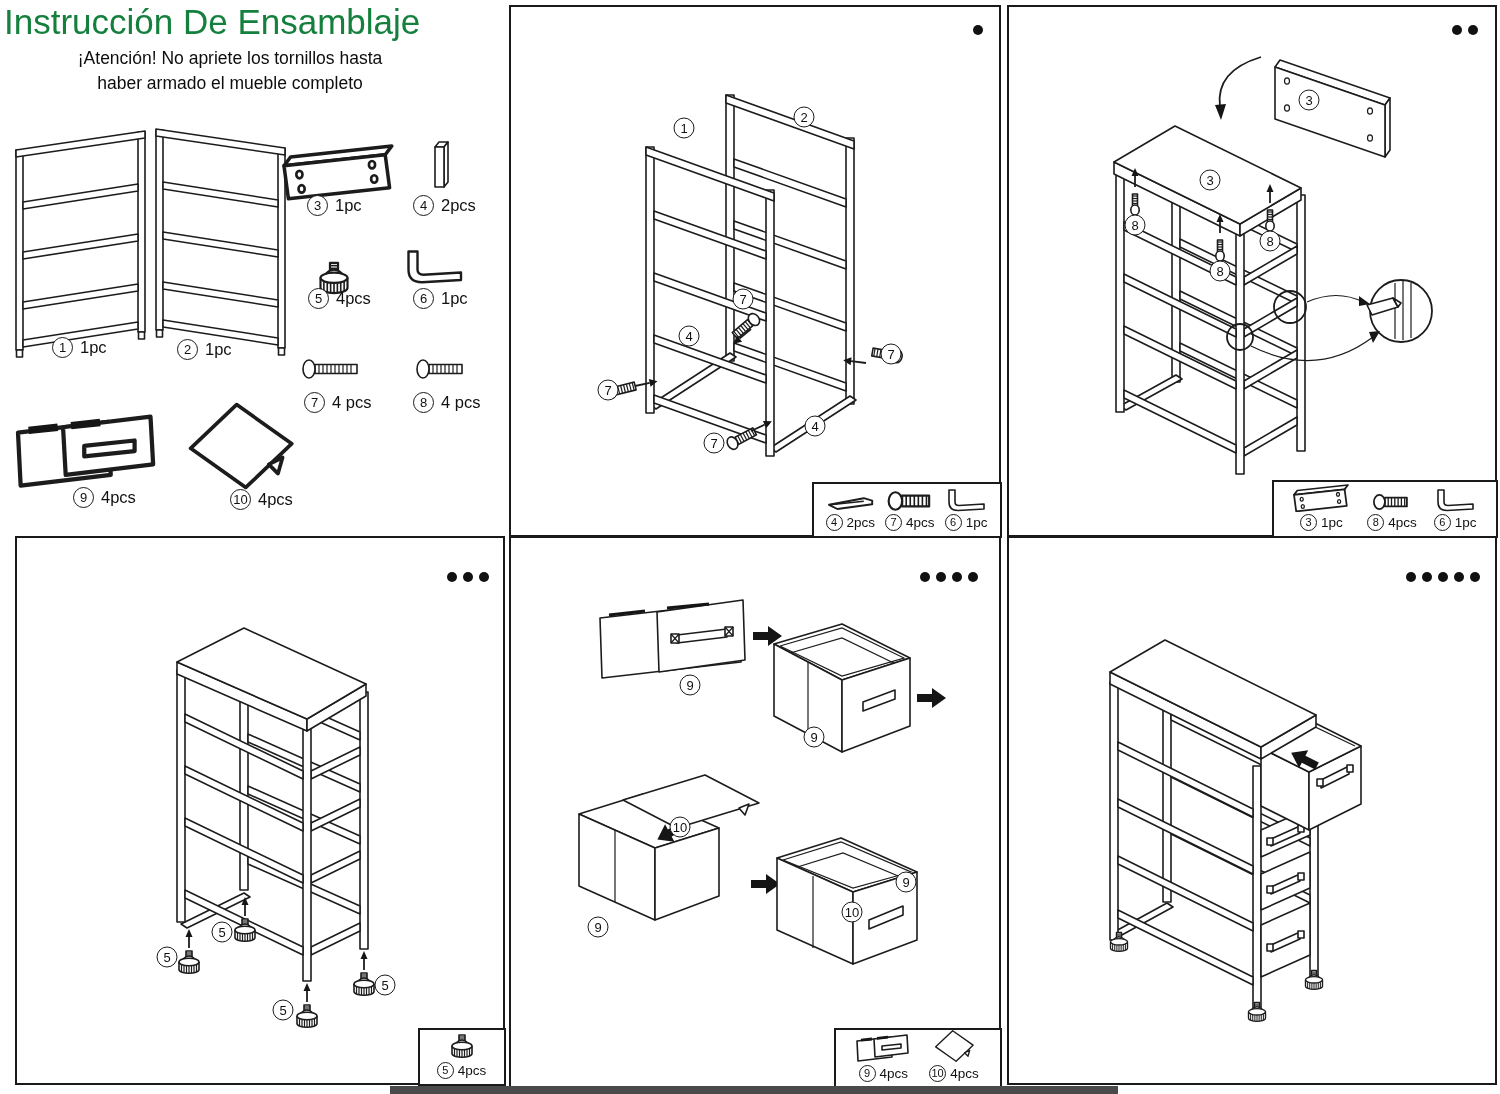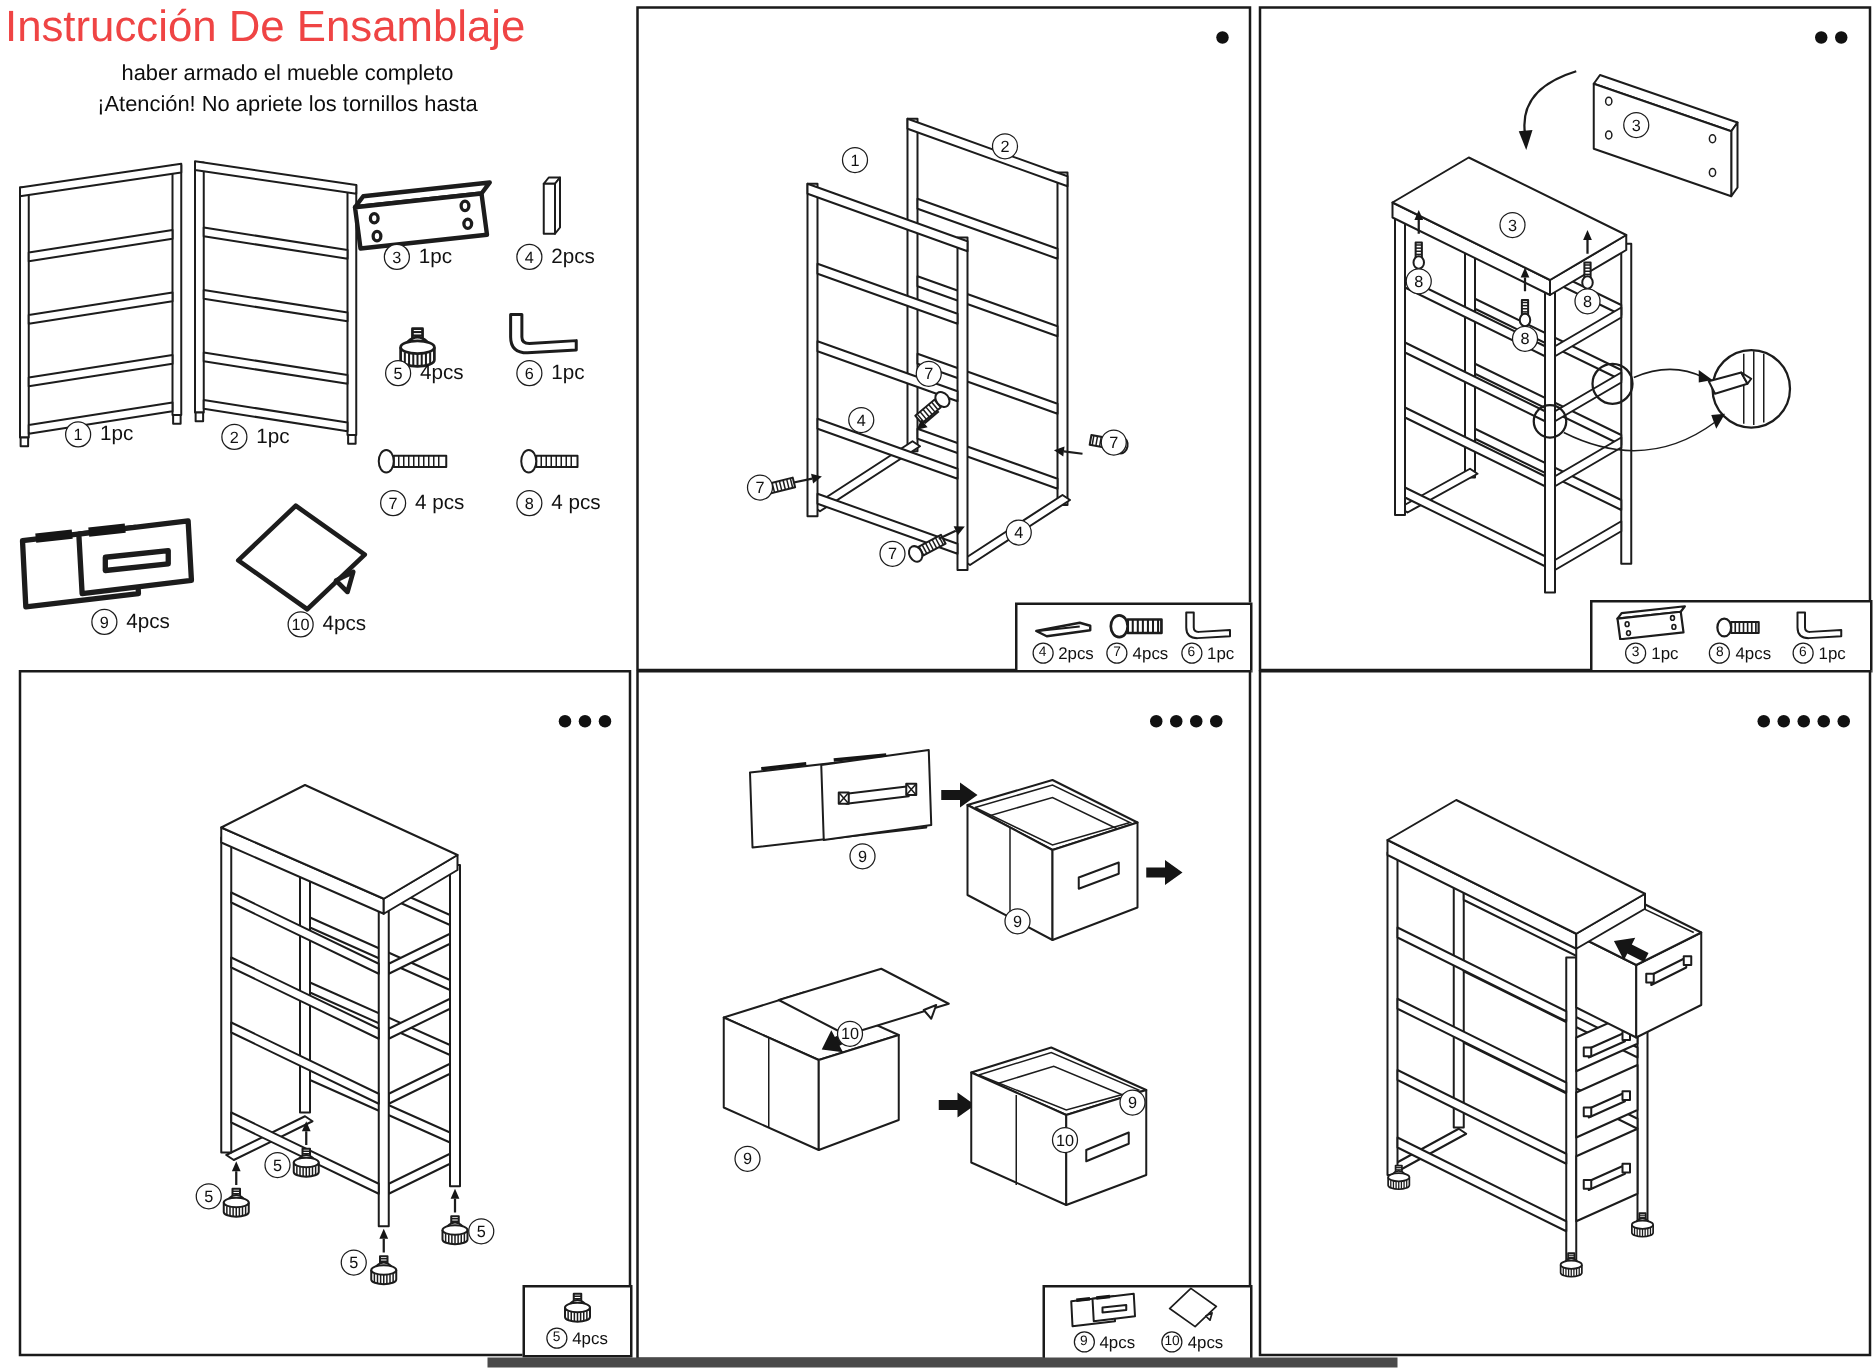--- a/index.html
+++ b/index.html
@@ -5,21 +5,21 @@
   *{margin:0;padding:0;box-sizing:border-box}
   html,body{width:1500px;height:1094px}
   body{position:relative;background:#fff;font-family:"Liberation Sans",sans-serif;color:#111;overflow:hidden}
   .panel{position:absolute;border:2.5px solid #1a1a1a;background:#fff}
   .illus{position:absolute;left:0;top:0;overflow:visible}
   .fw{fill:#fff;stroke:#1c1c1c;stroke-width:1.6;stroke-linejoin:round}
   .ln{fill:none;stroke:#1c1c1c;stroke-width:1.2}
   .ln2{fill:none;stroke:#1c1c1c;stroke-width:1.8}
   .st{fill:none;stroke:#151515;stroke-width:2.8}
   .bk{fill:#151515;stroke:none}
-  .title{position:absolute;left:4px;top:2px;font-size:35px;color:#ef4444;white-space:nowrap}
+  .title{position:absolute;left:4px;top:2px;font-size:35px;color:#15803d;white-space:nowrap}
   .warning{position:absolute;left:28px;top:46px;width:404px;text-align:center;font-size:17.5px;line-height:1.4;color:#0d0d0d}
   .cnum{display:inline-flex;align-items:center;justify-content:center;width:21px;height:21px;border:1.6px solid #1c1c1c;border-radius:50%;background:#fff;font-size:13px;flex:none;line-height:1}
   .cnum.sm{width:17px;height:17px;font-size:11px;border-width:1.4px}
   .callout{position:absolute;transform:translate(-50%,-50%)}
   .plabel{position:absolute;display:flex;align-items:center;gap:7px;font-size:16.5px}
   .dots{position:absolute;display:flex;gap:6px}
   .dot{width:10px;height:10px;border-radius:50%;background:#111}
   .hwbox{position:absolute;right:-2.5px;bottom:-2.5px;border:2.5px solid #1a1a1a;background:#fff;display:flex;align-items:flex-end;justify-content:space-evenly;padding:3px 2px 5px}
   .hwitem{display:flex;flex-direction:column;align-items:center;gap:2px}
   .hwlabel{display:flex;align-items:center;gap:4px;font-size:13.5px;white-space:nowrap}
@@ -100,22 +100,22 @@
     <g id="b10">
         <polygon points="2,21 22,2 46,19 26,38" class="fw"></polygon>
         <polygon points="36,28 42,25 40,32" class="fw"></polygon>
       </g>
   </defs>
 </svg>
 
 <div style="position:absolute;left:0;top:0;width:505px;height:537px">
   <div class="title">Instrucción De Ensamblaje</div>
   <div class="warning">
+    <div>¡Atención! No apriete los tornillos hasta</div>
     <div>haber armado el mueble completo</div>
-    <div>¡Atención! No apriete los tornillos hasta</div>
   </div>
 
   <svg class="illus" width="505" height="537" viewBox="0 0 505 537">
 
     <g transform="translate(14,126)">
       <rect x="2" y="24" width="7" height="200" class="fw"></rect>
       <rect x="124" y="6" width="7" height="200" class="fw"></rect>
       <rect x="2.5" y="224" width="6" height="7" class="fw"></rect>
       <rect x="124.5" y="206" width="6" height="7" class="fw"></rect>
       <polygon points="2,24 131,5 131,12 2,31" class="fw"></polygon>

